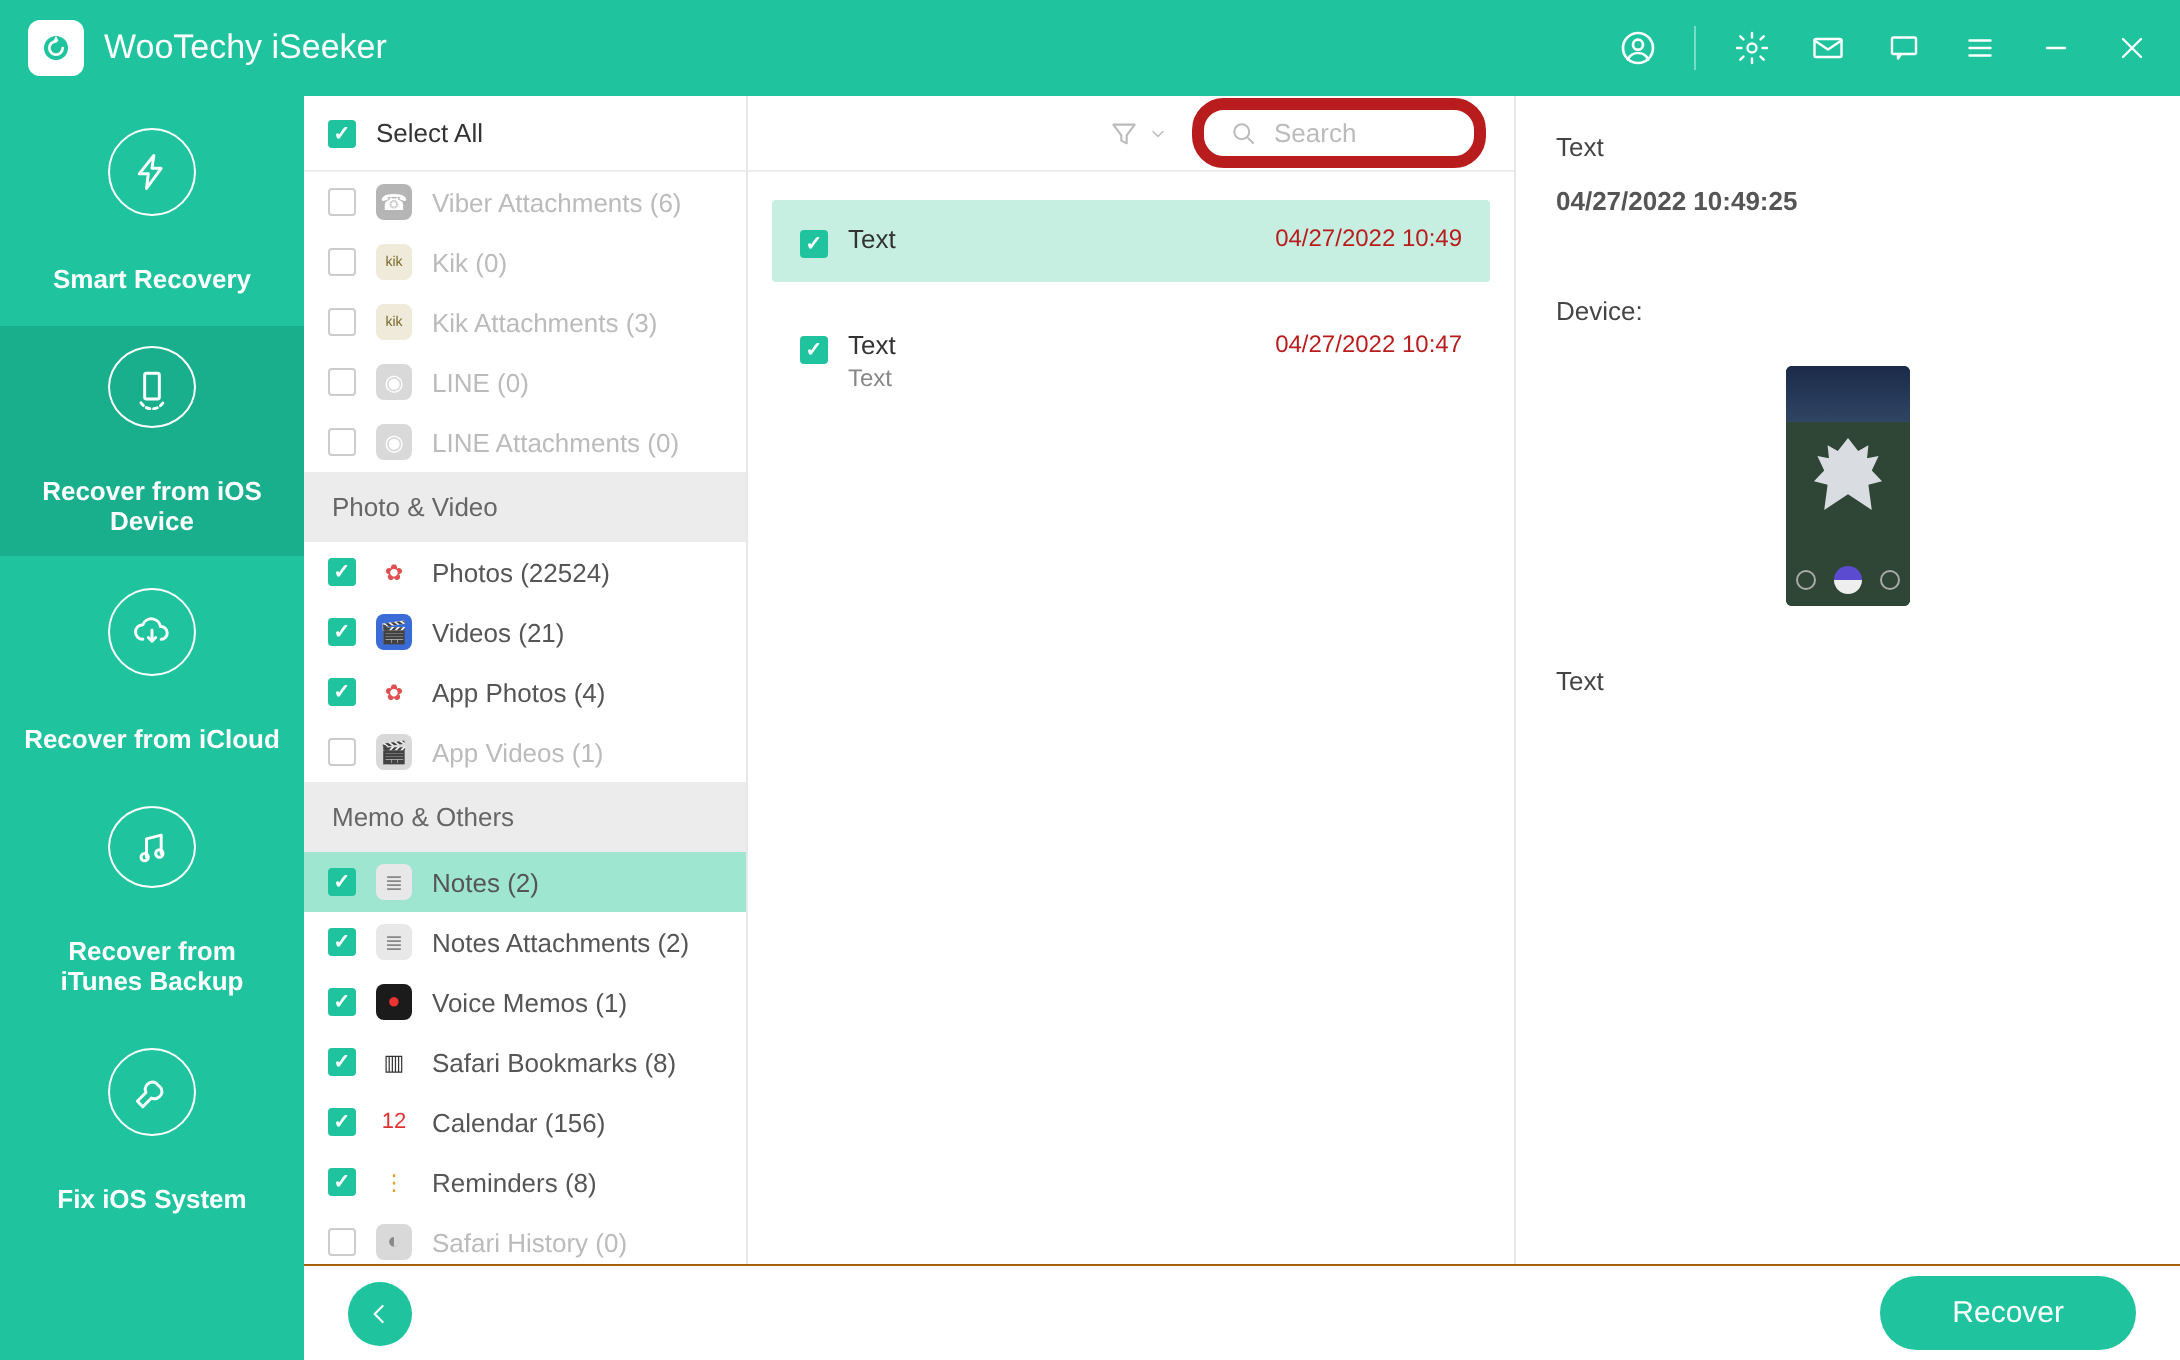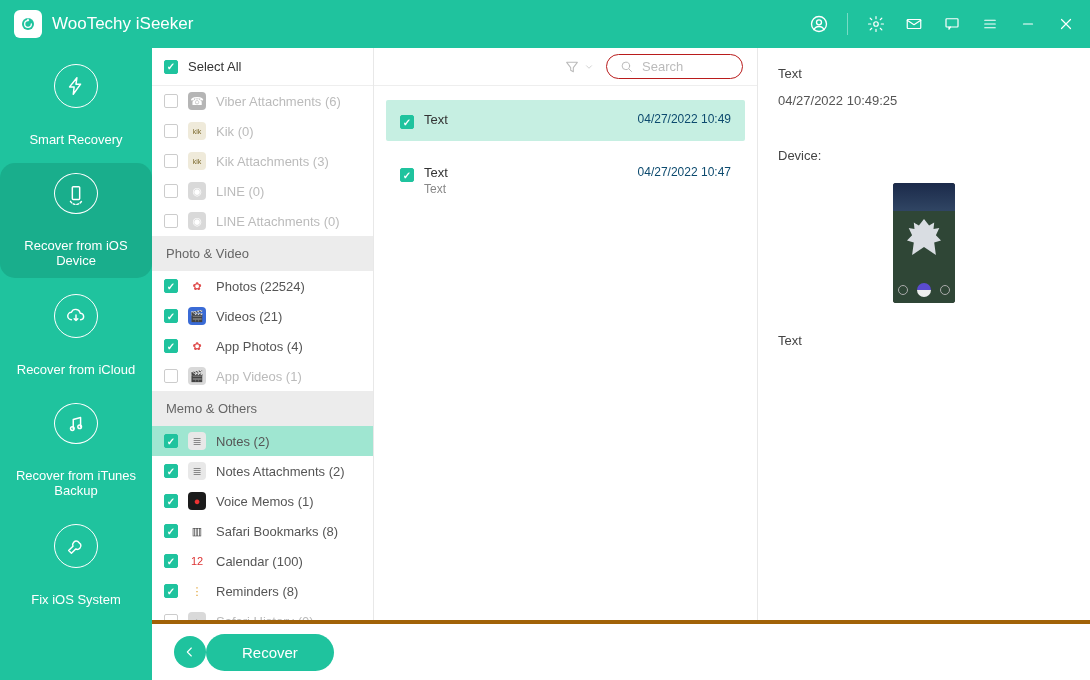--- a/index.html
+++ b/index.html
@@ -8,22 +8,22 @@
 .titlebar { height: 48px; background: #1fc39e; display: flex; align-items: center; padding: 0 14px; color: #fff; }
 .logo-box { width: 28px; height: 28px; border-radius: 6px; background: #fff; display: flex; align-items: center; justify-content: center; color: #1fc39e; font-weight: bold; font-size: 18px; margin-right: 10px; }
 .app-title { font-size: 17px; font-weight: 400; flex: 1; }
 .titlebar-icons { display: flex; align-items: center; gap: 18px; }
 .titlebar-icons .sep { width: 1px; height: 22px; background: rgba(255,255,255,0.4); }
 .tb-icon { width: 20px; height: 20px; display: flex; align-items: center; justify-content: center; cursor: pointer; }
 
 .main { display: flex; height: calc(100% - 48px); }
 
 .navcol { width: 152px; background: #1fc39e; display: flex; flex-direction: column; }
-.nav-item { height: 115px; display: flex; flex-direction: column; align-items: center; justify-content: center; color: #fff; font-size: 13px; text-align: center; padding: 10px 12px; gap: 24px; cursor: pointer; }
-.nav-item.active { background: #19ae8c; border-radius: 15px; }
+.nav-item { height: 115px; display: flex; flex-direction: column; align-items: center; justify-content: center; color: #fff; font-size: 13px; text-align: center; padding: 10px 12px; gap: 24px; cursor: pointer; font-weight: bold; }
+.nav-item.active { background: #19ae8c; }
 .nav-icon { width: 44px; height: 44px; border: 1.5px solid #fff; border-radius: 50%; display: flex; align-items: center; justify-content: center; }
 
 .content { flex: 1; display: flex; flex-direction: column; }
 .body { flex: 1; display: flex; min-height: 0; }
 
 .catcol { width: 222px; border-right: 1px solid #e8e8e8; display: flex; flex-direction: column; overflow: hidden; }
 .select-all { height: 38px; display: flex; align-items: center; padding: 0 12px; gap: 10px; font-size: 13px; color: #333; border-bottom: 1px solid #eee; }
 .catlist { flex: 1; overflow-y: auto; }
 .catlist::-webkit-scrollbar { width: 6px; }
 .catlist::-webkit-scrollbar-thumb { background: #ddd; border-radius: 3px; }
@@ -33,48 +33,48 @@
 .cat-item.dim { color: #bbb; }
 .cat-icon { width: 18px; height: 18px; border-radius: 4px; background: #ddd; display: flex; align-items: center; justify-content: center; font-size: 11px; color: #666; flex-shrink: 0; }
 
 .chk { width: 14px; height: 14px; border: 1px solid #ccc; border-radius: 2px; flex-shrink: 0; display: flex; align-items: center; justify-content: center; cursor: pointer; }
 .chk.checked { background: #1fc39e; border-color: #1fc39e; }
 .chk.checked::after { content: "✓"; color: #fff; font-size: 10px; font-weight: bold; }
 
 .midcol { flex: 1; display: flex; flex-direction: column; border-right: 1px solid #e8e8e8; min-width: 0; }
 .toolbar { height: 38px; display: flex; align-items: center; justify-content: flex-end; padding: 0 14px; gap: 12px; border-bottom: 1px solid #eee; }
 .filter-btn { display: flex; align-items: center; gap: 4px; color: #bbb; cursor: pointer; }
-.search-box { display: flex; align-items: flex-end; border: 1px solid #b91c1c; border-radius: 16px; padding: 4px 12px; gap: 8px; color: #bbb; }
+.search-box { display: flex; align-items: flex-end; border: 6px solid #b91c1c; border-radius: 16px; padding: 4px 12px; gap: 8px; color: #bbb; }
 .search-box input { border: none; outline: none; font-size: 13px; width: 88px; color: #555; }
 .search-box input::placeholder { color: #bbb; }
 
 .itemlist { padding: 14px 12px; display: flex; flex-direction: column; gap: 12px; }
 .note-row { display: flex; align-items: flex-start; gap: 10px; padding: 12px 14px; border-radius: 2px; cursor: pointer; }
 .note-row.selected { background: #c6efe2; }
 .note-row .nchk { margin-top: 3px; }
 .note-txt { flex: 1; display: flex; flex-direction: column; gap: 2px; }
 .note-title { font-size: 13px; color: #333; }
 .note-sub { font-size: 12px; color: #888; }
-.note-date { font-size: 12px; color: #0c4a6e; }
+.note-date { font-size: 12px; color: #b91c1c; }
 
 .detailcol { width: 332px; padding: 18px 20px; font-size: 13px; color: #444; display: flex; flex-direction: column; }
 .detail-title { margin-bottom: 12px; }
-.detail-time { margin-bottom: 40px; color: #555; }
+.detail-time { margin-bottom: 40px; color: #555; font-weight: bold; }
 .detail-label { margin-bottom: 20px; }
 .detail-img-wrap { display: flex; justify-content: center; margin-bottom: 30px; }
 .detail-img { width: 62px; height: 120px; background: #222; border-radius: 3px; position: relative; overflow: hidden; }
 .detail-img .sky { position:absolute; top:0; left:0; right:0; height:42px; background: linear-gradient(#1b2a4a,#3b5370); }
 .detail-img .hill { position:absolute; top:28px; left:0; right:0; bottom:0; background:#2f4636; }
 .detail-img .creature { position:absolute; top:36px; left:14px; width:34px; height:36px; background:#d9dde2; clip-path: polygon(50% 0, 65% 18%, 80% 10%, 78% 28%, 95% 25%, 85% 45%, 100% 60%, 80% 65%, 85% 100%, 50% 78%, 15% 100%, 20% 65%, 0 60%, 15% 45%, 5% 25%, 22% 28%, 20% 10%, 35% 18%); }
 .detail-img .ball { position:absolute; bottom:6px; left:50%; transform:translateX(-50%); width:14px; height:14px; border-radius:50%; background: linear-gradient(#5a4bd0 50%, #eee 50%); }
 .detail-img .lc { position:absolute; bottom:8px; left:5px; width:10px; height:10px; border:1px solid #aaa; border-radius:50%; }
 .detail-img .rc { position:absolute; bottom:8px; right:5px; width:10px; height:10px; border:1px solid #aaa; border-radius:50%; }
 .detail-bottom-text { color: #444; }
 
-.footer { height: 60px; border-top: 4px solid #a16207; display: flex; align-items: center; padding: 0 22px; justify-content: flex-start; }
+.footer { height: 48px; border-top: 1px solid #a16207; display: flex; align-items: center; padding: 0 22px; justify-content: space-between; }
 .back-btn { width: 32px; height: 32px; border-radius: 50%; background: #1fc39e; display: flex; align-items: center; justify-content: center; color: #fff; cursor: pointer; }
 .recover-btn { background: #1fc39e; color: #fff; border: none; border-radius: 20px; padding: 10px 36px; font-size: 15px; cursor: pointer; }
 
 
 svg { stroke: currentColor; fill: none; stroke-width: 1.6; stroke-linecap: round; stroke-linejoin: round; }
 </style>
 </head>
 <body>
 
 <div class="titlebar">
@@ -250,21 +250,21 @@
               <span>Voice Memos (1)</span>
             </div>
             <div class="cat-item">
               <div class="chk checked"></div>
               <div class="cat-icon" style="background: rgb(255, 255, 255); color: rgb(51, 51, 51); font-size: 11px;">▥</div>
               <span>Safari Bookmarks (8)</span>
             </div>
             <div class="cat-item">
               <div class="chk checked"></div>
               <div class="cat-icon" style="background: rgb(255, 255, 255); color: rgb(221, 51, 51); font-size: 11px;">12</div>
-              <span>Calendar (100)</span>
+              <span>Calendar (156)</span>
             </div>
             <div class="cat-item">
               <div class="chk checked"></div>
               <div class="cat-icon" style="background: rgb(255, 255, 255); color: rgb(224, 160, 48); font-size: 11px;">⋮</div>
               <span>Reminders (8)</span>
             </div>
             <div class="cat-item dim">
               <div class="chk"></div>
               <div class="cat-icon" style="background: rgb(217, 217, 217); color: rgb(136, 136, 136); font-size: 11px;">◐</div>
               <span>Safari History (0)</span>

